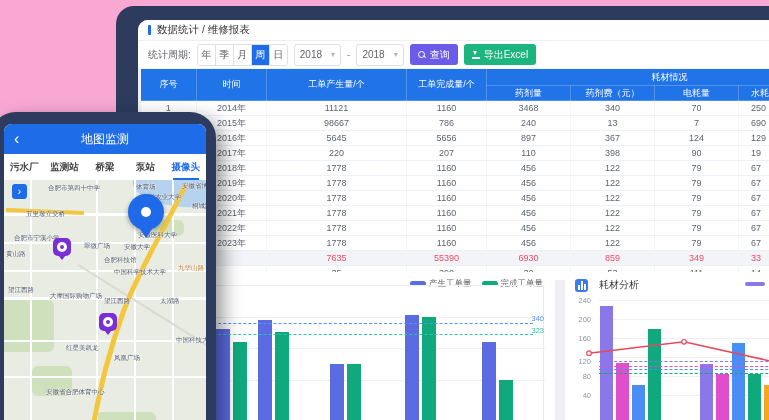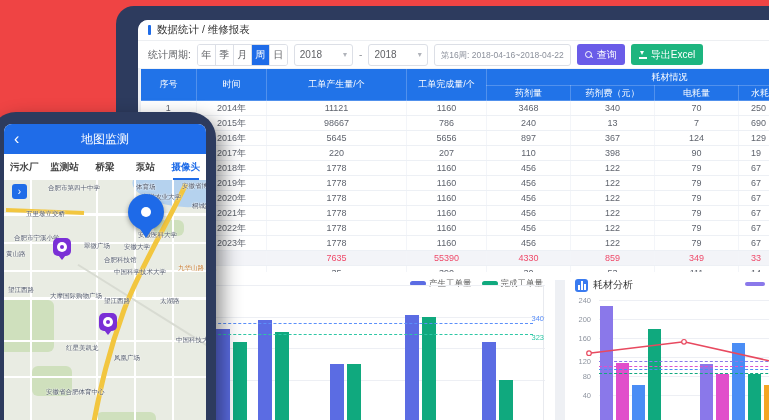--- a/index.html
+++ b/index.html
@@ -1,36 +1,36 @@
 <!DOCTYPE html>
 <html><head>
 <meta charset="utf-8">
 <style>
   html,body{margin:0;padding:0;background:#000;}
-  .stage{position:relative;width:769px;height:420px;overflow:hidden;background:#ef4444;
+  .stage{position:relative;width:769px;height:420px;overflow:hidden;background:#f9a8d4;
          font-family:"Liberation Sans",sans-serif;}
   
   .bezel{position:absolute;left:116px;top:6px;width:660px;height:500px;background:#2d3b5e;
          border-radius:18px 0 0 0;}
   .dashboard{position:absolute;left:138px;top:20px;width:690px;height:492px;background:#eef0f4;
              border-radius:10px 0 0 0;overflow:hidden;z-index:1;}
   .crumb-bar{position:absolute;left:0;top:0;width:100%;height:21px;background:#fff;
              border-bottom:1px solid #edeff2;display:flex;align-items:center;padding-left:10px;
              box-sizing:border-box;font-size:10.5px;color:#333;}
   .crumb-accent{display:inline-block;width:3px;height:10px;background:#1f6ce8;margin-right:6px;border-radius:1px;}
   .filter-bar{position:absolute;left:0;top:21px;width:100%;height:27px;background:#fff;display:flex;
               align-items:center;padding-left:10px;box-sizing:border-box;gap:6px;}
   .f-label{font-size:10px;color:#606266;}
   .seg{display:flex;border:1px solid #dcdfe6;border-radius:3px;overflow:hidden;}
   .seg-item{width:17px;height:20px;line-height:20px;text-align:center;font-size:10px;color:#606266;
             border-right:1px solid #dcdfe6;background:#fff;cursor:pointer;}
   .seg-item:last-child{border-right:none;}
   .seg-item.active{background:#1f6ce8;color:#fff;}
   .year-select{border:1px solid #dcdfe6;border-radius:3px;height:20px;display:flex;align-items:center;
-               gap:21px;padding:0 5px;font-size:10px;color:#606266;background:#fff;}
+               gap:9px;padding:0 5px;font-size:10px;color:#606266;background:#fff;}
   .caret{color:#b0b3ba;font-size:8px;}
   .range-input{border:1px solid #dcdfe6;border-radius:3px;height:20px;line-height:20px;padding:0 6px;
                font-size:8.5px;color:#8b909b;background:#fff;white-space:nowrap;}
   .dash-sep{color:#909399;font-size:10px;}
   .btn{border:none;border-radius:3px;height:21px;display:flex;align-items:center;gap:4px;
        padding:0 8px;font-size:10px;color:#fff;cursor:pointer;font-family:inherit;}
   .btn-query{background:#6a5ce8;}
   .btn-export{background:#1db57f;}
   .mag{position:relative;width:8px;height:8px;display:inline-block;}
   .mag::before{content:'';position:absolute;left:0;top:0;width:5px;height:5px;border:1.3px solid #fff;border-radius:50%;}
@@ -53,21 +53,21 @@
   .card{position:absolute;top:252px;background:#fff;}
   .card-left{left:0;width:417px;height:214px;}
   .card-right{left:427px;width:310px;height:214px;}
   .legendL{position:absolute;right:12px;top:6px;display:flex;gap:10px;font-size:8.5px;color:#666;align-items:center;}
   .sw{width:16px;height:5px;border-radius:3px;display:inline-block;margin-right:3px;vertical-align:middle;}
   .gridline{position:absolute;height:1px;background:#edeff4;}
   .vline{position:absolute;width:1px;background:#e8eaef;}
   .bar{position:absolute;}
   .refline{position:absolute;height:0;border-top:1px dashed;}
   .reflabel{position:absolute;font-size:7.5px;width:26px;text-align:right;}
-  .r-head{position:absolute;left:10px;top:6px;display:flex;align-items:center;gap:5px;font-size:10px;color:#333;}
+  .r-head{position:absolute;left:10px;top:6px;display:flex;align-items:center;gap:11px;font-size:10px;color:#333;}
   .r-icon{width:13px;height:13px;background:#3a7bf0;border-radius:3px;display:flex;align-items:flex-end;
           justify-content:center;gap:1px;padding-bottom:2px;box-sizing:border-box;}
   .r-icon i{display:block;width:2px;background:#fff;}
   .r-sw{position:absolute;left:180px;top:10px;width:20px;height:4px;border-radius:2px;background:#8a78ea;}
   .ytick{position:absolute;left:4px;width:22px;text-align:right;font-size:7.5px;color:#8f95a0;}
   
   .phone{position:absolute;left:-10px;top:112px;width:226px;height:340px;background:#2d3b5e;
          border-radius:26px;z-index:5;box-shadow:6px 8px 20px rgba(0,0,0,.45);}
   .phone-screen{position:absolute;left:14px;top:12px;width:202px;height:328px;background:#fff;
                 border-radius:8px 8px 0 0;overflow:hidden;}
@@ -126,21 +126,20 @@
         </div>
       <div class="year-select">
         <span>2018</span>
         <span class="caret">▾</span>
       </div>
       <span class="dash-sep">-</span>
       <div class="year-select">
         <span>2018</span>
         <span class="caret">▾</span>
       </div>
-      <div class="range-input">第16周: 2018-04-16~2018-04-22</div>
       <button class="btn btn-query">
         <span class="mag"></span>
         <span>查询</span>
       </button>
       <button class="btn btn-export">
         <span class="dl"></span>
         <span>导出Excel</span>
       </button>
     </div>
 
@@ -268,21 +267,21 @@
             <td>1160</td>
             <td>456</td>
             <td>122</td>
             <td>79</td>
             <td class="lastcol">67</td>
           </tr>
           <tr class="total-row">
             <td colspan="2">合计</td>
             <td>7635</td>
             <td>55390</td>
-            <td>4330</td>
+            <td>6930</td>
             <td>859</td>
             <td>349</td>
             <td class="lastcol">33</td>
           </tr>
           <tr class="avg-row">
             <td colspan="2">平均值</td>
             <td>35</td>
             <td>390</td>
             <td>30</td>
             <td>53</td>
@@ -309,21 +308,21 @@
           <div class="bar" style="background: rgb(91, 108, 227); width: 14px; left: 267px; top: 43.404px; height: 236.596px;"></div>
           <div class="bar" style="background: rgb(91, 108, 227); width: 14px; left: 344px; top: 69.99px; height: 210.01px;"></div>
           <div class="bar" style="background: rgb(16, 169, 126); width: 14px; left: 95px; top: 69.99px; height: 210.01px;"></div>
           <div class="bar" style="background: rgb(16, 169, 126); width: 14px; left: 137px; top: 60.495px; height: 219.505px;"></div>
           <div class="bar" style="background: rgb(16, 169, 126); width: 14px; left: 209px; top: 92.145px; height: 187.855px;"></div>
           <div class="bar" style="background: rgb(16, 169, 126); width: 14px; left: 284px; top: 44.67px; height: 235.33px;"></div>
           <div class="bar" style="background: rgb(16, 169, 126); width: 14px; left: 361px; top: 107.97px; height: 172.03px;"></div>
           <div class="refline" style="left: 55px; width: 340px; top: 51px; border-color: rgb(91, 143, 249);"></div>
           <span class="reflabel" style="color: rgb(91, 143, 249); left: 380px; top: 42px;">340</span>
           <div class="refline" style="left: 55px; width: 340px; top: 61.761px; border-color: rgb(46, 199, 165);"></div>
-          <span class="reflabel" style="color: rgb(46, 199, 165); left: 380px; top: 61px;">323</span>
+          <span class="reflabel" style="color: rgb(46, 199, 165); left: 380px; top: 54px;">323</span>
         </div>
     </div>
 
     <div class="card card-right">
       <div class="r-head">
         <span class="r-icon">
           <i style="height:5px"></i>
             <i style="height:9px"></i>
             <i style="height:6px"></i>
         </span>

